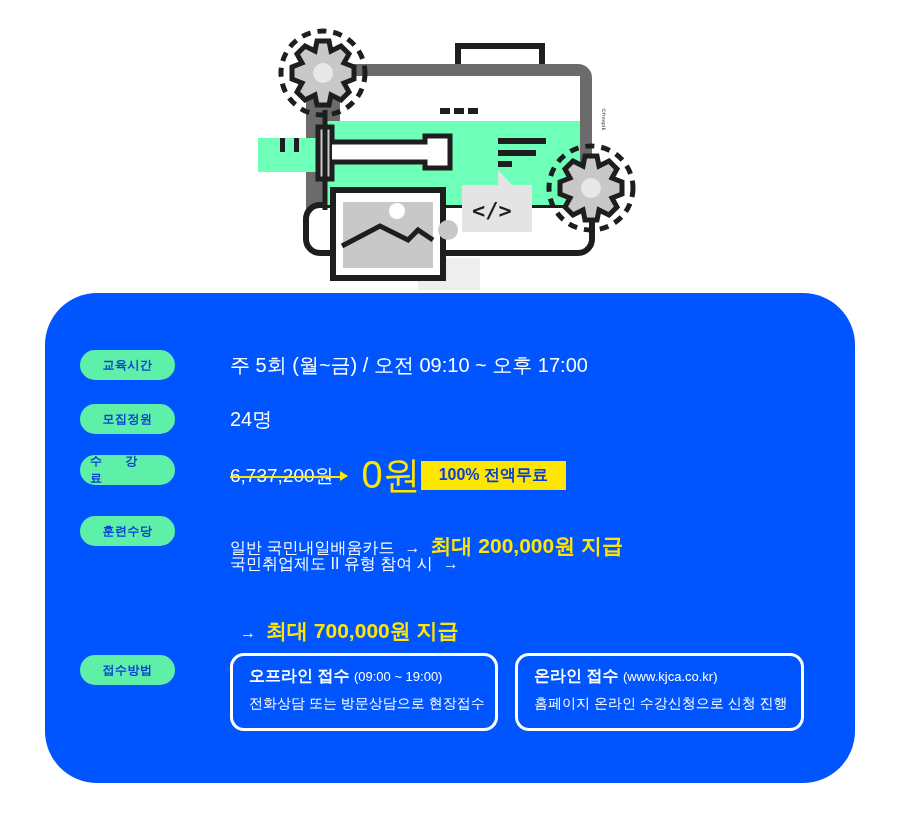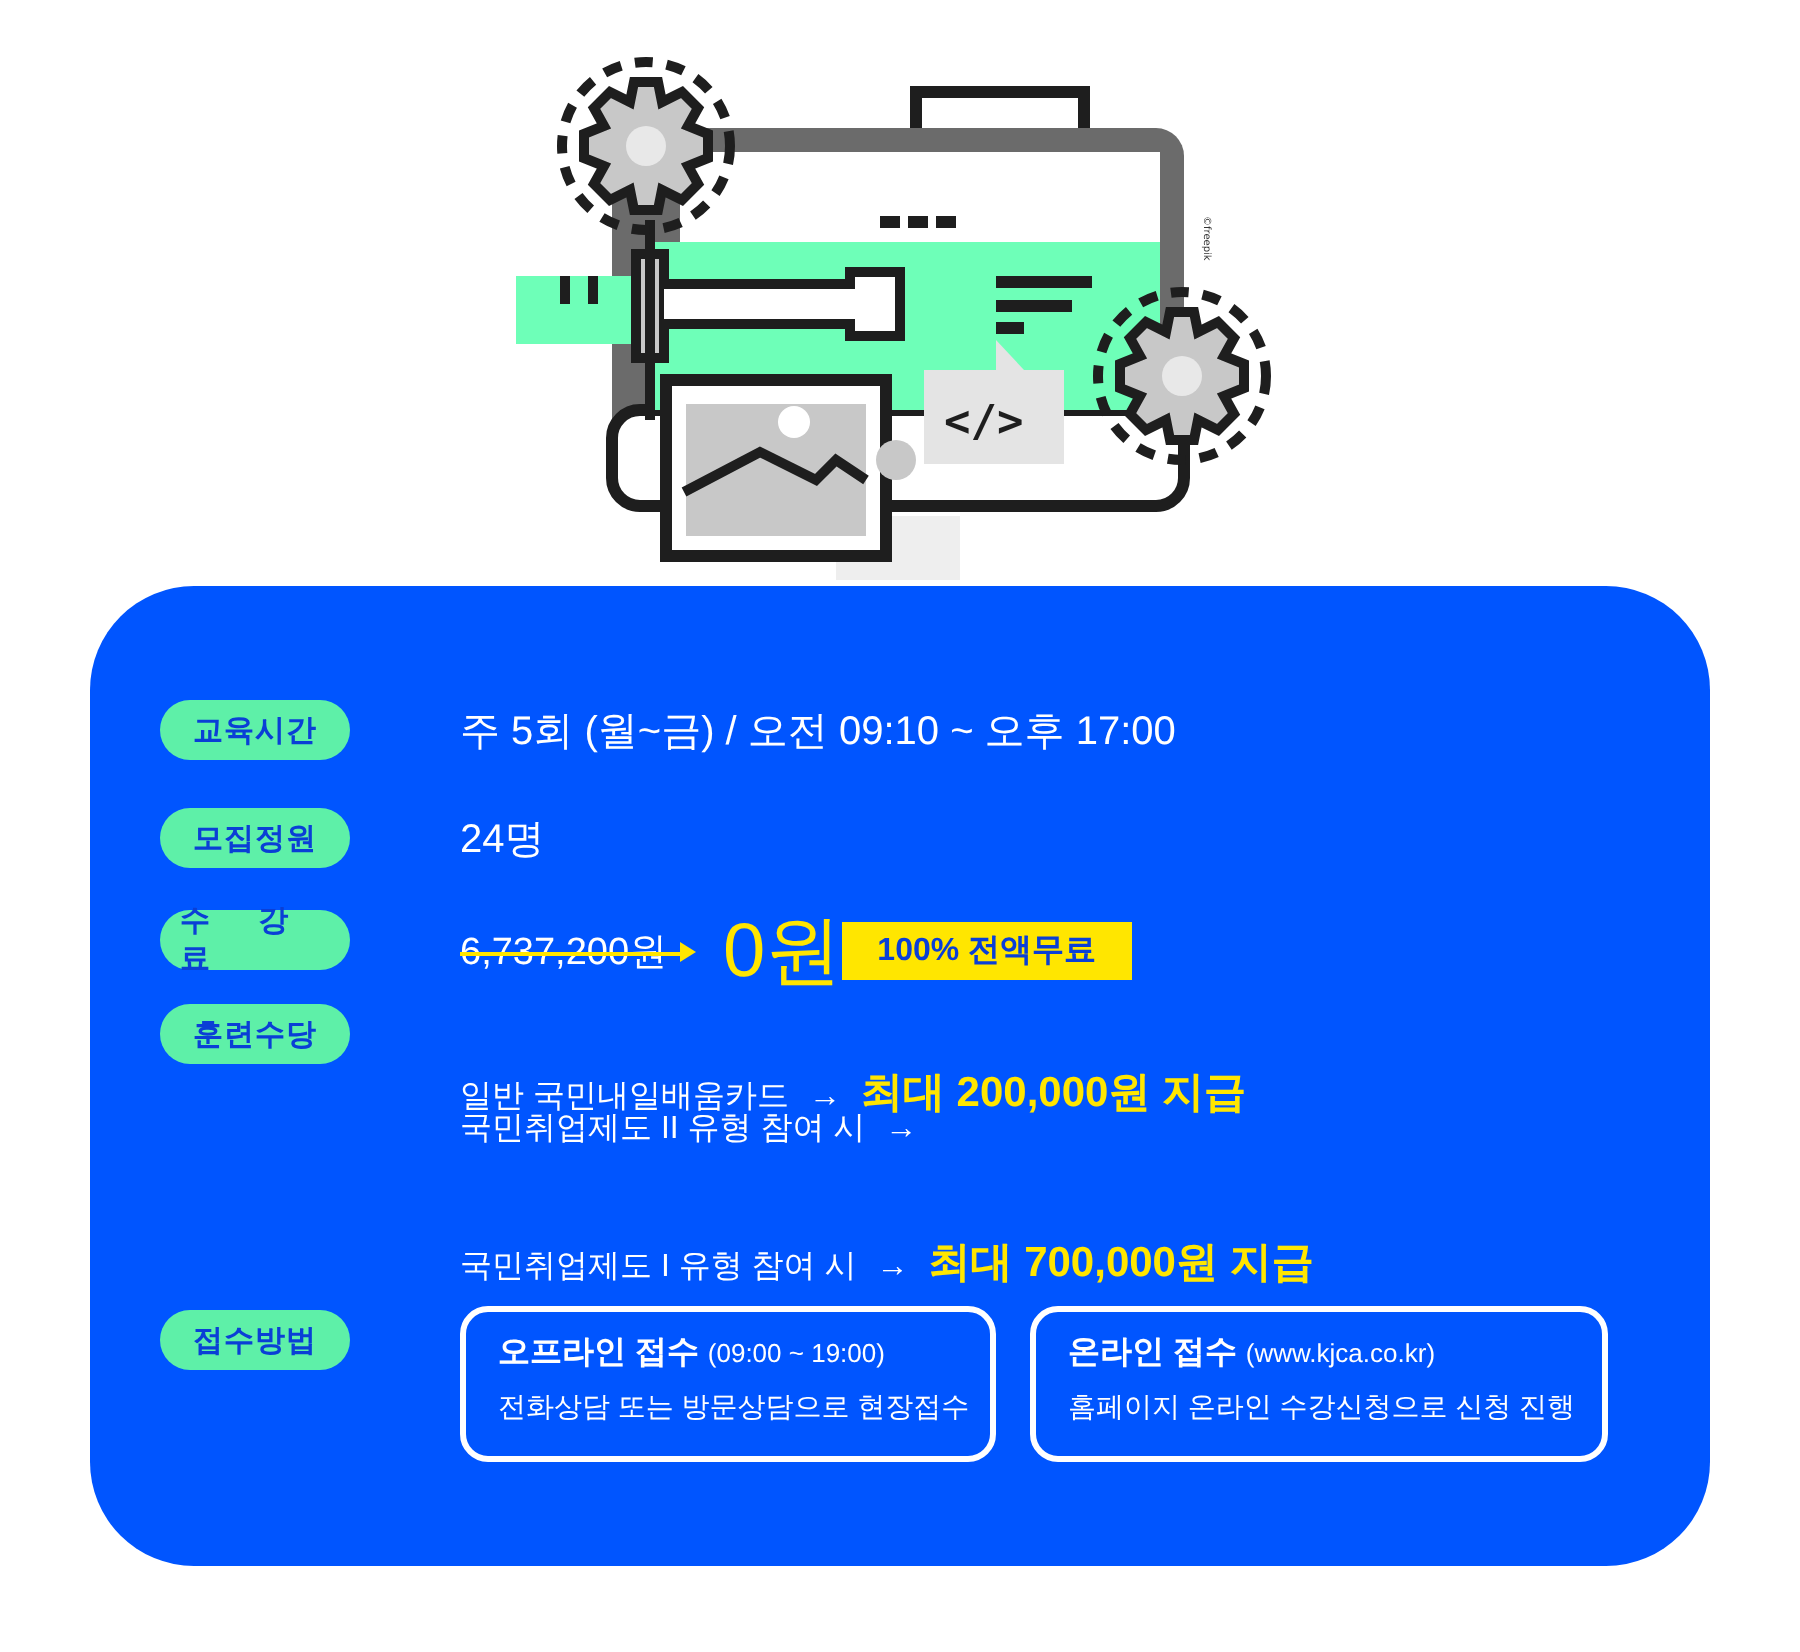--- a/index.html
+++ b/index.html
@@ -1,20 +1,20 @@
 <!DOCTYPE html>
 <html><head>
 <meta charset="utf-8">
 <style>
   html,body{margin:0;padding:0;background:#ffffff;}
   body{width:900px;height:826px;position:relative;overflow:hidden;font-family:"Liberation Sans","DejaVu Sans",sans-serif;}
   .illus{position:absolute;left:250px;top:0;width:400px;height:290px;}
   .panel{position:absolute;left:45px;top:293px;width:810px;height:490px;background:#0055ff;border-radius:52px;}
   .row{position:absolute;left:80px;display:flex;align-items:center;}
-  .pill{width:95px;height:30px;border-radius:15px;background:#5ef0a8;color:#0a3fd6;font-weight:bold;font-size:15px;display:flex;align-items:center;justify-content:center;letter-spacing:0.5px;box-sizing:border-box;}
+  .pill{width:95px;height:30px;border-radius:15px;background:#5ef0a8;color:#0a3fd6;font-weight:bold;font-size:12px;display:flex;align-items:center;justify-content:center;letter-spacing:0.5px;box-sizing:border-box;}
   .pill.spaced{letter-spacing:10px;padding-left:10px;}
   .val{position:absolute;left:230px;color:#ffffff;font-size:20px;}
   .strike{position:relative;color:#ffffff;font-size:19px;}
   .strike:after{content:"";position:absolute;left:0;right:-8px;top:52%;height:2px;background:#ffe600;}
   .arrowhead{display:inline-block;width:0;height:0;border-top:5px solid transparent;border-bottom:5px solid transparent;border-left:8px solid #ffe600;margin-left:6px;vertical-align:middle;}
   .zero{color:#ffe600;font-size:38px;margin-left:14px;}
   .badge{display:inline-block;background:#ffe600;color:#0a3fd6;font-weight:bold;font-size:16px;padding:4px 18px;vertical-align:middle;}
   .allow{position:absolute;left:230px;color:#ffffff;font-size:16px;display:flex;align-items:baseline;}
   .allow .arr{margin:0 10px;}
   .allow .amt{color:#ffe600;font-weight:bold;font-size:21px;margin-top:20px;}
@@ -96,34 +96,33 @@
 <div class="row" style="top:455px;">
   <div class="pill spaced">수 강 료</div>
 </div>
 <div class="val" style="top:450px;display:flex;align-items:center;">
   <span class="strike">6,737,200원</span>
   <span class="arrowhead"></span>
   <span class="zero">0원</span>
   <span class="badge">100% 전액무료</span>
 </div>
 
-<div class="row" style="top:502px;">
+<div class="row" style="top:516px;">
   <div class="pill">훈련수당</div>
 </div>
 <div class="allow" style="top:512px;">
   <span>일반 국민내일배움카드</span>
   <span class="arr">→</span>
   <span class="amt">최대 200,000원 지급</span>
 </div>
 <div class="allow" style="top:554px;">
   <span>국민취업제도 II 유형 참여 시</span>
   <span class="arr">→</span>
 </div>
 <div class="allow" style="top:597px;">
-  <span>국민취업제도 I 유형 참여 시</span>
   <span class="arr">→</span>
   <span class="amt">최대 700,000원 지급</span>
 </div>
 
 <div class="row" style="top:655px;">
   <div class="pill">접수방법</div>
 </div>
 <div class="box" style="left:230px;width:268px;">
   <div class="t">
     <span>오프라인 접수</span>

